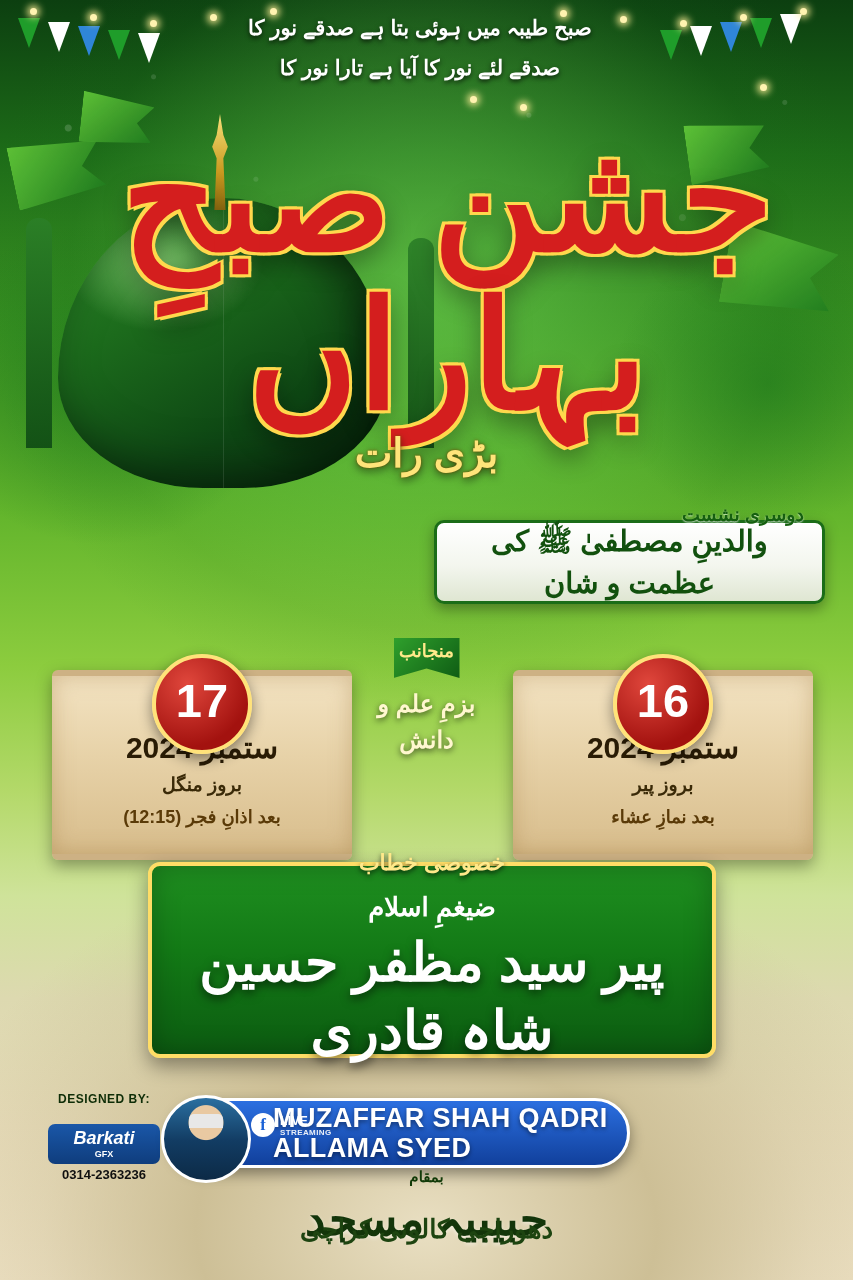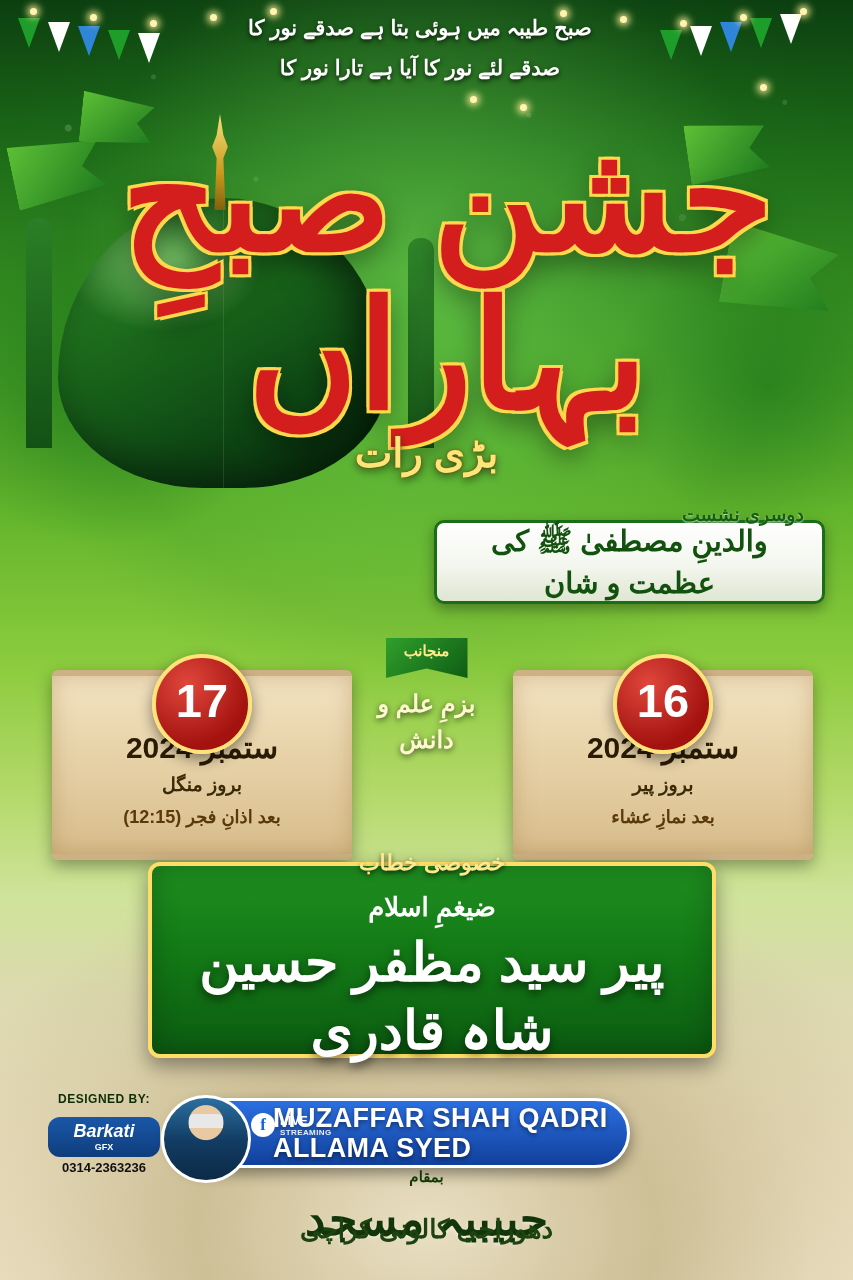--- a/index.html
+++ b/index.html
@@ -268,26 +268,26 @@
     font-size: 24px;
     font-weight: bold;
     line-height: 1.5;
     text-shadow: 0 2px 6px rgba(0,0,0,0.65);
   }
   .center-flag {
     position: absolute;
     left: 50%;
     top: -2px;
     transform: translateX(-50%);
-    width: 82px;
+    width: 66px;
     height: 40px;
     background: linear-gradient(135deg, #2fa02c, #0f5c14);
     clip-path: polygon(0 0, 100% 0, 100% 100%, 50% 76%, 0 100%);
     color: #ffe98a;
-    font-size: 15px;
+    font-size: 18px;
     font-weight: bold;
     text-align: center;
     direction: rtl;
     line-height: 26px;
   }
   
   .speaker-panel {
     position: absolute;
     left: 148px;
     top: 862px;
@@ -335,24 +335,24 @@
     width: 112px;
     text-align: center;
     color: #0e2d07;
   }
   .designer-label {
     font-size: 12px;
     font-weight: bold;
     letter-spacing: .5px;
   }
   .designer-logo {
-    margin-top: 11px;
+    margin-top: 18px;
     background: linear-gradient(180deg, #1a57a8, #0f3d7d);
     color: #fff;
-    border-radius: 12px;
+    border-radius: 7px;
     padding: 4px 0 5px;
     font-size: 18px;
     font-style: italic;
     font-weight: bold;
   }
   .designer-logo small { display: block; font-size: 9px; font-style: normal; }
   .designer-phone {
     margin-top: 3px;
     font-size: 13px;
     font-weight: bold;

